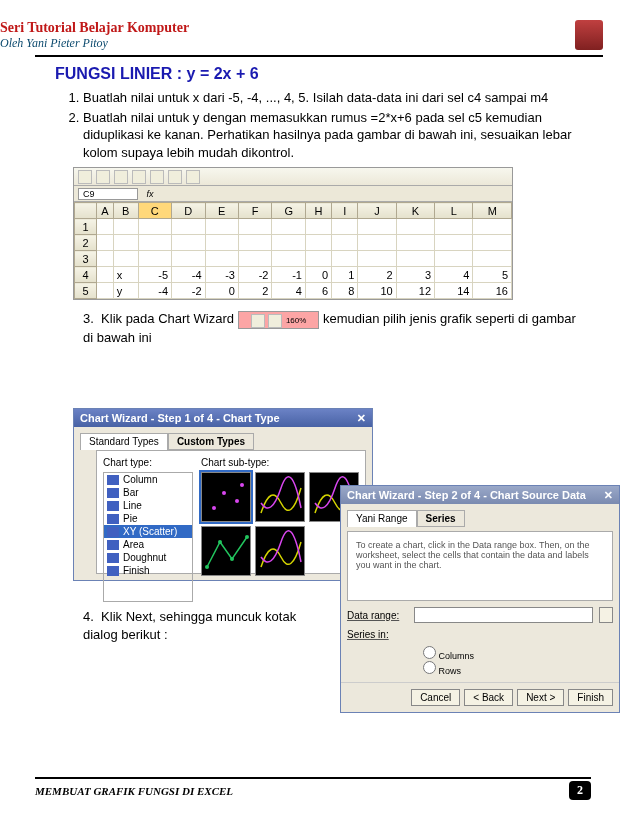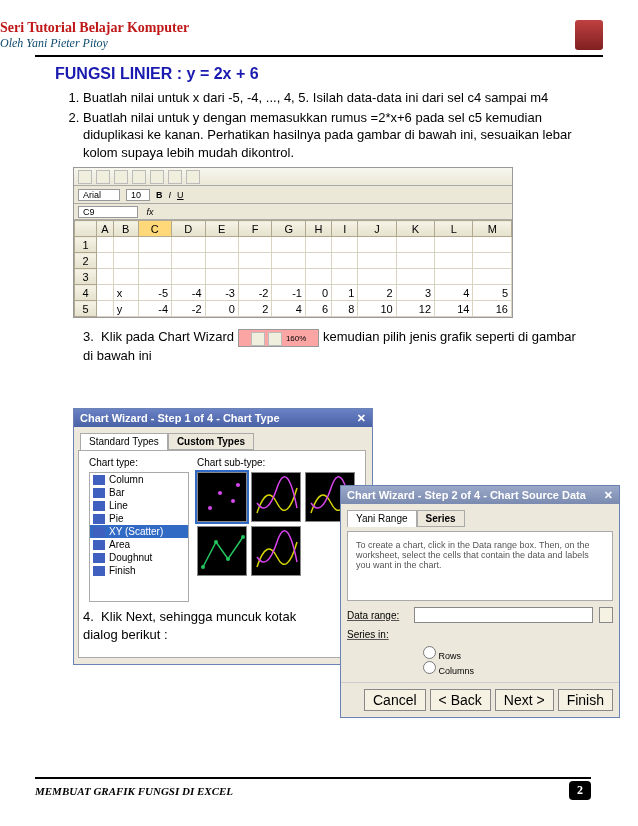--- a/index.html
+++ b/index.html
@@ -115,21 +115,21 @@
   .wiz-title {
     background: linear-gradient(#6b82c5,#4862a5);
     color: #fff;
     font-weight: bold;
     padding: 3px 6px;
     font-size: 11px;
   }
   .tabrow { display:flex; margin:6px 6px 0 6px; }
   .tab { background:#fff; border:1px solid #aaa; border-bottom:none; padding:2px 8px; font-size:10px;}
   .tab.inact { background:#ece8dc; border-bottom:1px solid #aaa;font-weight:bold;}
-  .wiz-body { background:#fff; margin:0 6px 6px 4px; border:1px solid #aaa; padding:6px; height:208px; display:flex; gap:8px;justify-content:center;}
+  .wiz-body { background:#fff; margin:0 6px 6px 22px; border:1px solid #aaa; padding:6px; height:124px; display:flex; gap:8px;}
   .chart-list { width:100px; }
   .chart-list .lbl { margin-bottom:4px;}
   .chart-list ul { list-style:none; border:1px solid #aaa; height:130px; overflow:hidden;}
   .chart-list li { padding:1px 3px; display:flex; align-items:center; gap:4px;}
   .chart-list li.sel { background:#316ac5; color:#fff;}
   .ct-icon { width:12px; height:10px; display:inline-block; background:#4060c0;}
   .sub-area .lbl { margin-bottom:4px;}
   .sub-grid { display:grid; grid-template-columns: repeat(3,50px); grid-template-rows: repeat(2,50px); gap:4px;}
   .sub-cell { border:1px solid #888; background:#000; position:relative;}
   .sub-cell.sel { outline:2px solid #316ac5;}
@@ -144,21 +144,21 @@
     font-size: 10px;
   }
   .wiz2-body { padding:6px; }
   .preview-box { border:1px solid #aaa; background:#fff; height:70px; margin:4px 0; padding:8px; font-size:9px; color:#555;}
   .field-row { display:flex; align-items:center; margin:6px 0; gap:6px;}
   .field-row label { width:70px; text-decoration:underline; text-decoration-color:#555;}
   .field-row input.txt { flex:1; border:1px solid #888; height:16px; background:#fff;}
   .radios { margin-left:76px;}
   .radios label { display:block; font-size:9px;}
   .btnrow { display:flex; justify-content:flex-end; gap:4px; padding:6px; border-top:1px solid #ccc;}
-  .btn { border:1px solid #888; background:#f5f2e4; padding:2px 8px; font-size:14px;}
+  .btn { border:1px solid #888; background:#f5f2e4; padding:2px 8px; font-size:10px;}
   .footer {
     position: absolute;
     bottom: 26px;
     left: 35px;
     right: 47px;
     border-top: 2px solid #000;
     display: flex;
     justify-content: space-between;
     align-items: center;
     padding-top: 2px;
@@ -199,27 +199,20 @@
 
   <div class="sheet">
     <div class="toolbar">
       <span class="sq"></span>
       <span class="sq"></span>
       <span class="sq"></span>
       <span class="sq"></span>
       <span class="sq"></span>
       <span class="sq"></span>
       <span class="sq"></span>
-    </div>
-    <div class="toolbar2">
-      <span style="border:1px solid #999;background:#fff;padding:0 18px 0 4px">Arial</span>
-      <span style="border:1px solid #999;background:#fff;padding:0 8px 0 4px">10</span>
-      <b>B</b>
-      <i>I</i>
-      <u>U</u>
     </div>
     <div class="formula-bar">
       <div class="namebox">C9</div>
       <div class="fx">fx</div>
     </div>
     <table class="grid">
       <thead>
           <tr id="gridhead">
             <th class="rowh"></th>
             <th>A</th>
@@ -432,22 +425,22 @@
     <div class="preview-box">To create a chart, click in the Data range box. Then, on the worksheet, select the cells that contain the data and labels you want in the chart.</div>
     <div class="field-row">
       <label>Data range:</label>
       <input class="txt" type="text" style="">
       <span class="sq" style="width:16px;height:16px;border:1px solid #888;background:#f5f2e4"></span>
     </div>
     <div class="field-row">
       <label>Series in:</label>
     </div>
     <div class="radios">
+      <label><input type="radio" name="si" style=""> <span>Columns</span></label>
       <label><input type="radio" name="si" style=""> <span>Rows</span></label>
-      <label><input type="radio" name="si" style=""> <span>Columns</span></label>
     </div>
   </div>
   <div class="btnrow">
     <button class="btn">Cancel</button>
     <button class="btn">&lt; Back</button>
     <button class="btn">Next &gt;</button>
     <button class="btn">Finish</button>
   </div>
 </div>
 

